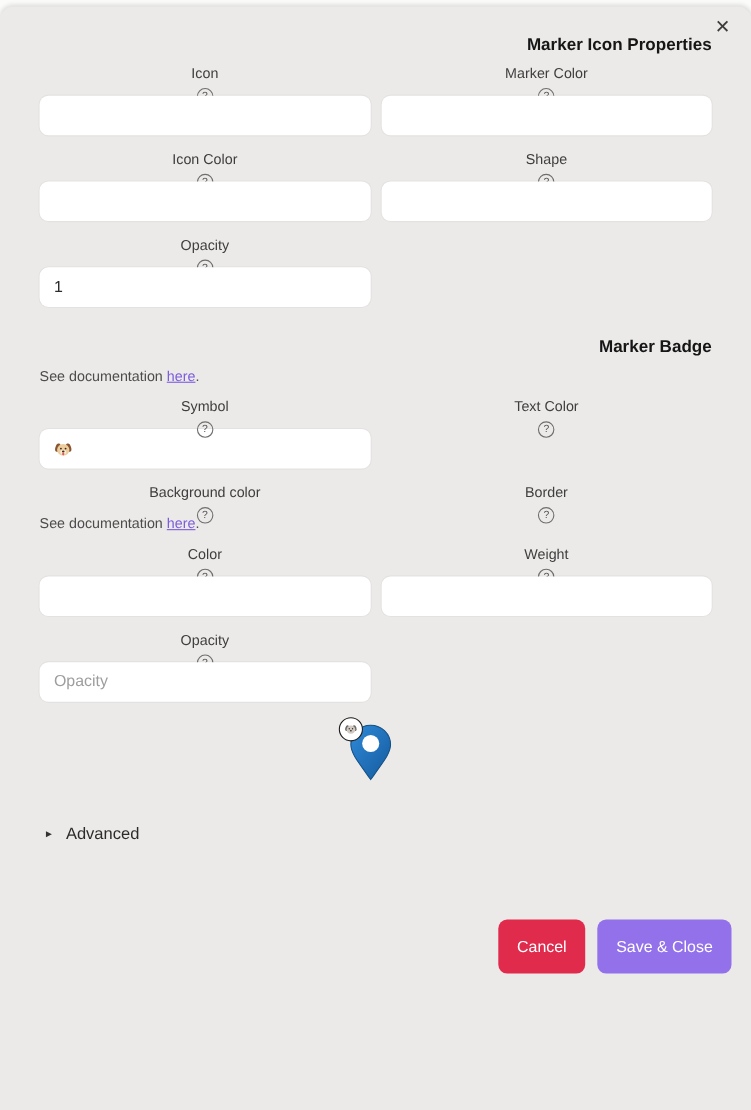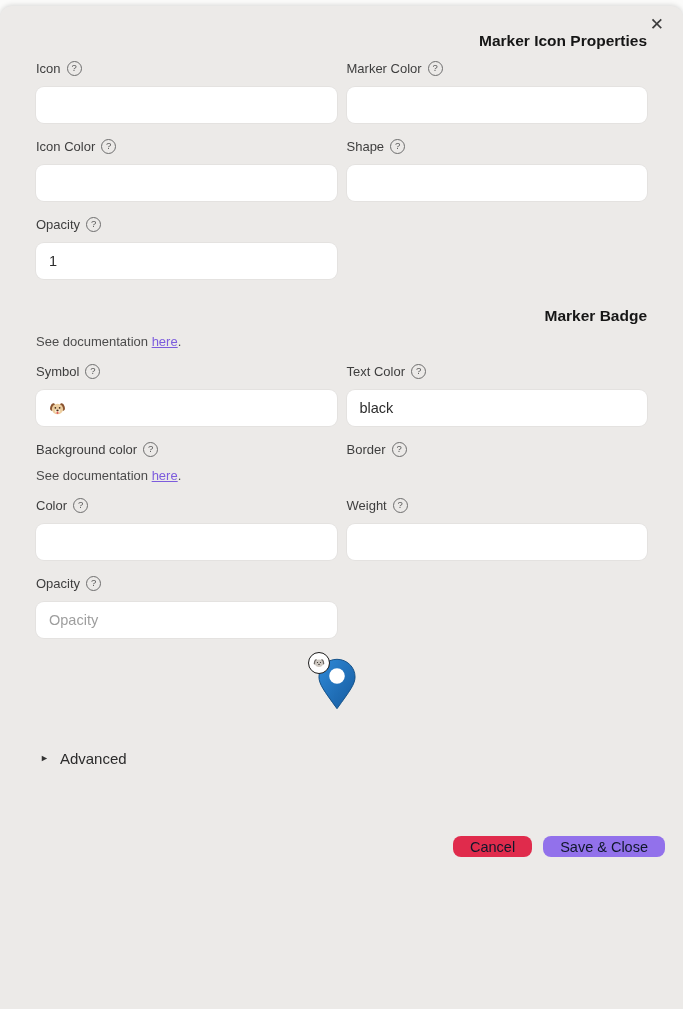--- a/index.html
+++ b/index.html
@@ -35,21 +35,21 @@
   }
   p.section-sub a { color:#7c5cdd; text-decoration:underline; cursor:pointer; }
   .grid {
     display:grid; grid-template-columns:1fr 1fr;
     column-gap:10px; row-gap:14px;
   }
   .field.half { grid-column:1; }
   .label-row {
     display:flex; align-items:center; gap:6px;
     height:18px; margin-bottom:10px;
-    font-size:13px; color:#3e3e3e;
+    font-size:13px; color:#3e3e3e;flex-direction:column;
   }
   .help-circle {
     width:15px; height:15px; flex:0 0 15px;
     border:1.4px solid #6e6e6e; border-radius:50%;
     display:inline-flex; align-items:center; justify-content:center;
     font-size:9.5px; line-height:1; color:#565656; cursor:pointer;
     background:transparent;
   }
   .text-input {
     width:100%; height:36px;
@@ -85,22 +85,22 @@
     display:flex; align-items:center; gap:11px;
     font-size:15px; color:#2b2b2b; cursor:pointer;
     height:20px;
   }
   .advanced-arrow { font-size:9px; color:#333; line-height:1; }
   .footer {
     display:flex; justify-content:flex-end; gap:11px;
     margin:68px -18px 0 0;
   }
   .btn {
-    height:21px; border:none; border-radius:8px;
-    color:#0f172a; font-size:14.5px; font-family:inherit;
+    height:49px; border:none; border-radius:8px;
+    color:#ffffff; font-size:14.5px; font-family:inherit;
     padding:0 17px; cursor:pointer;
   }
   .btn-cancel { background:#e02b4c; }
   .btn-save { background:#9271eb; }
 </style>
 </head>
 <body>
 
 <div class="dialog">
 
@@ -171,21 +171,20 @@
           <ellipse cx="10" cy="12.2" rx="1.4" ry="1.1" fill="#42291a"></ellipse>
           <ellipse cx="10" cy="15" rx="1.2" ry="1.5" fill="#e25c5c"></ellipse>
         </svg>
       </div>
     </div>
     <div class="field">
       <div class="label-row">
         <span>Text Color</span>
         <span class="help-circle">?</span>
       </div>
-      <input class="text-input" type="text" value="black" style="">
     </div>
 
     <div class="field">
       <div class="label-row">
         <span>Background color</span>
         <span class="help-circle">?</span>
       </div>
     </div>
     <div class="field">
       <div class="label-row">

